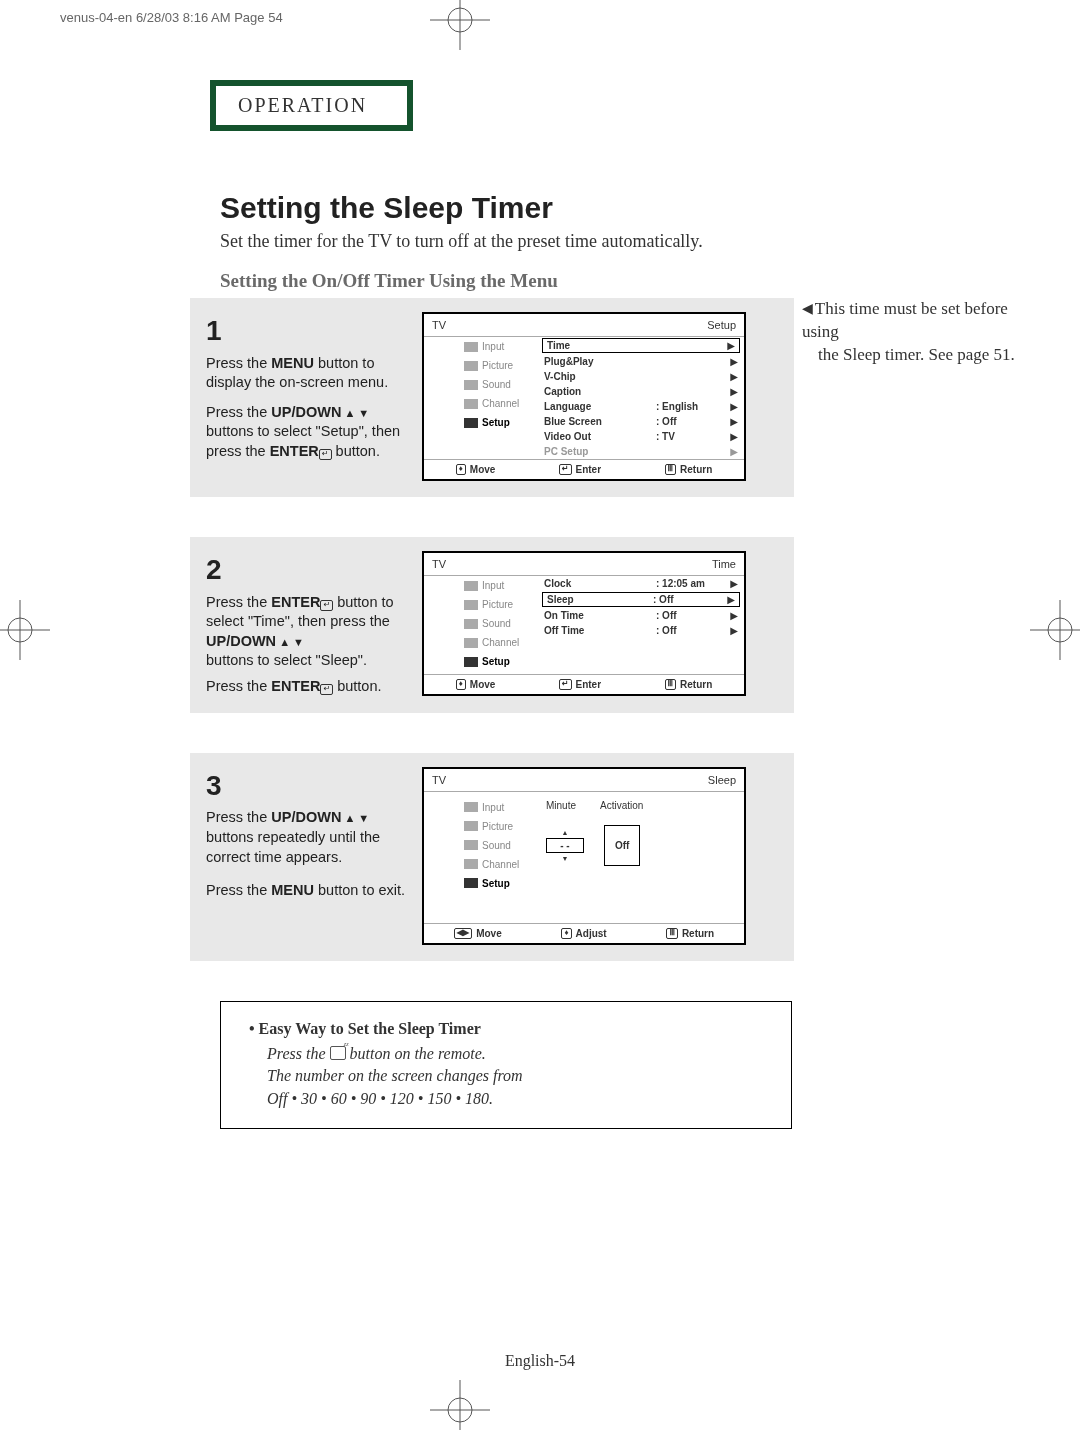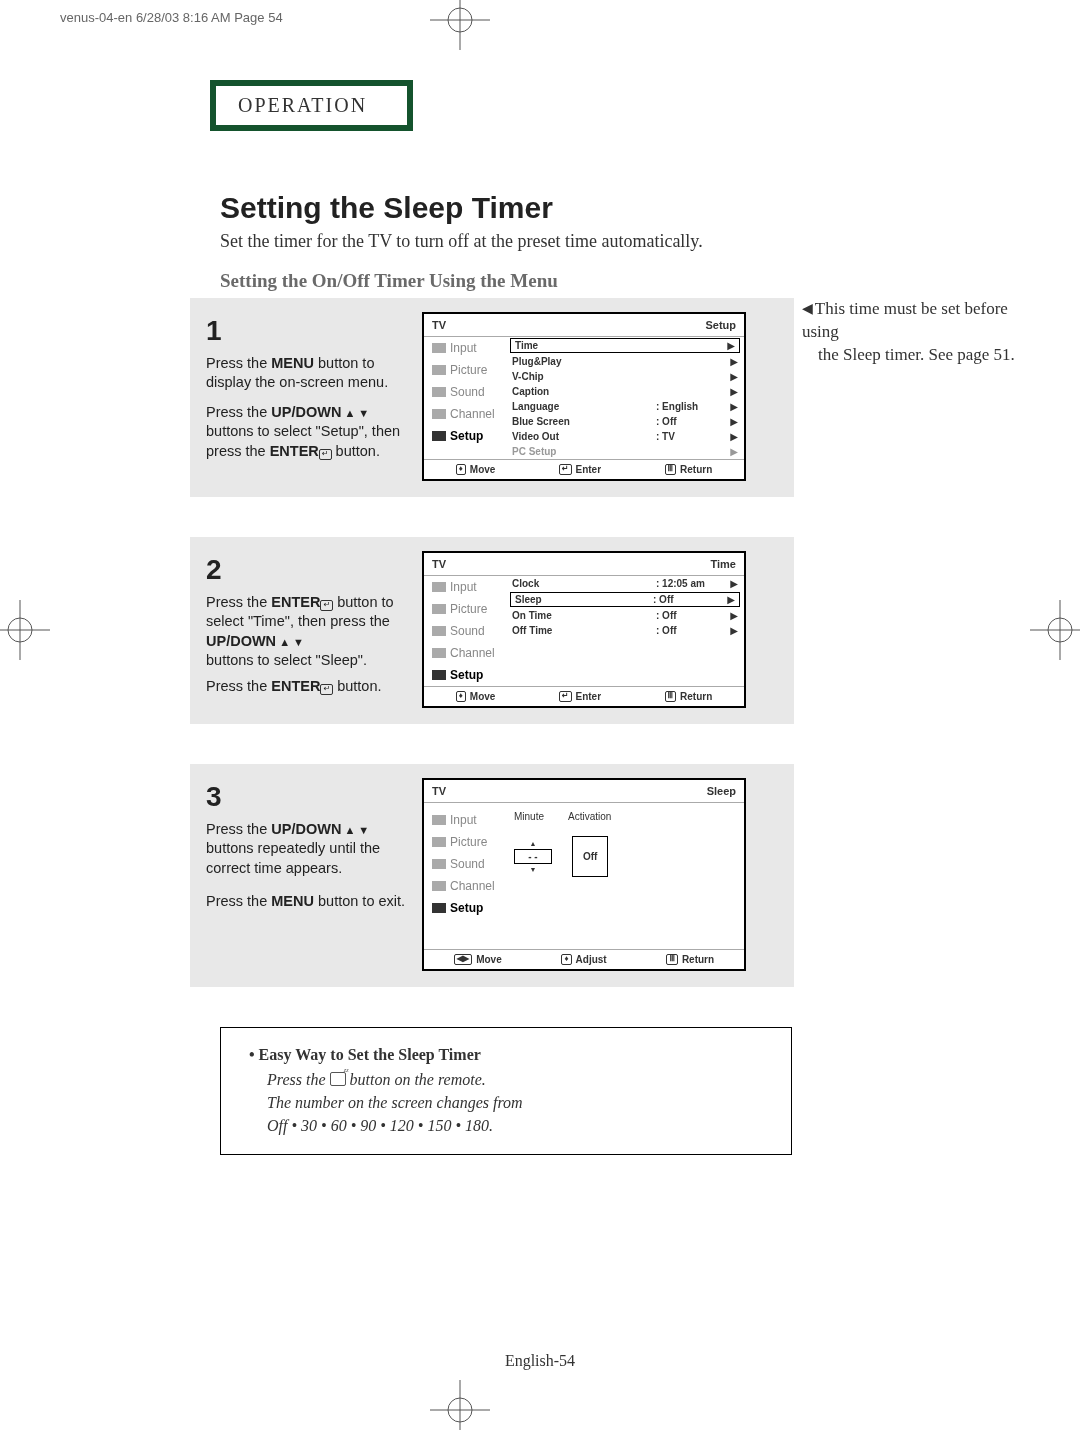--- a/index.html
+++ b/index.html
@@ -91,28 +91,29 @@
     background: #fff;
     width: 320px;
     margin-left: 16px;
     font-family: Helvetica, Arial, sans-serif;
   }
   .osd-head {
     display: flex;
     justify-content: space-between;
     padding: 5px 8px;
     font-size: 11px;
-    font-weight: bold;
+    font-weight: normal;
     border-bottom: 1px solid #aaa;
   }
   .osd-body { display: flex; }
   .osd-side {
     width: 82px;
-    font-size: 12px;
+    font-size: 10px;
     color: #888;
+    padding-left: 32px;
   }
   .osd-side div {
     padding: 4px 4px 4px 8px;
     display: flex;
     align-items: center;
     gap: 4px;
   }
   .osd-side div.sel { color: #000; font-weight: bold; }
   .side-icon { width: 14px; height: 10px; background: #aaa; display: inline-block; }
   .osd-side div.sel .side-icon { background: #333; }

